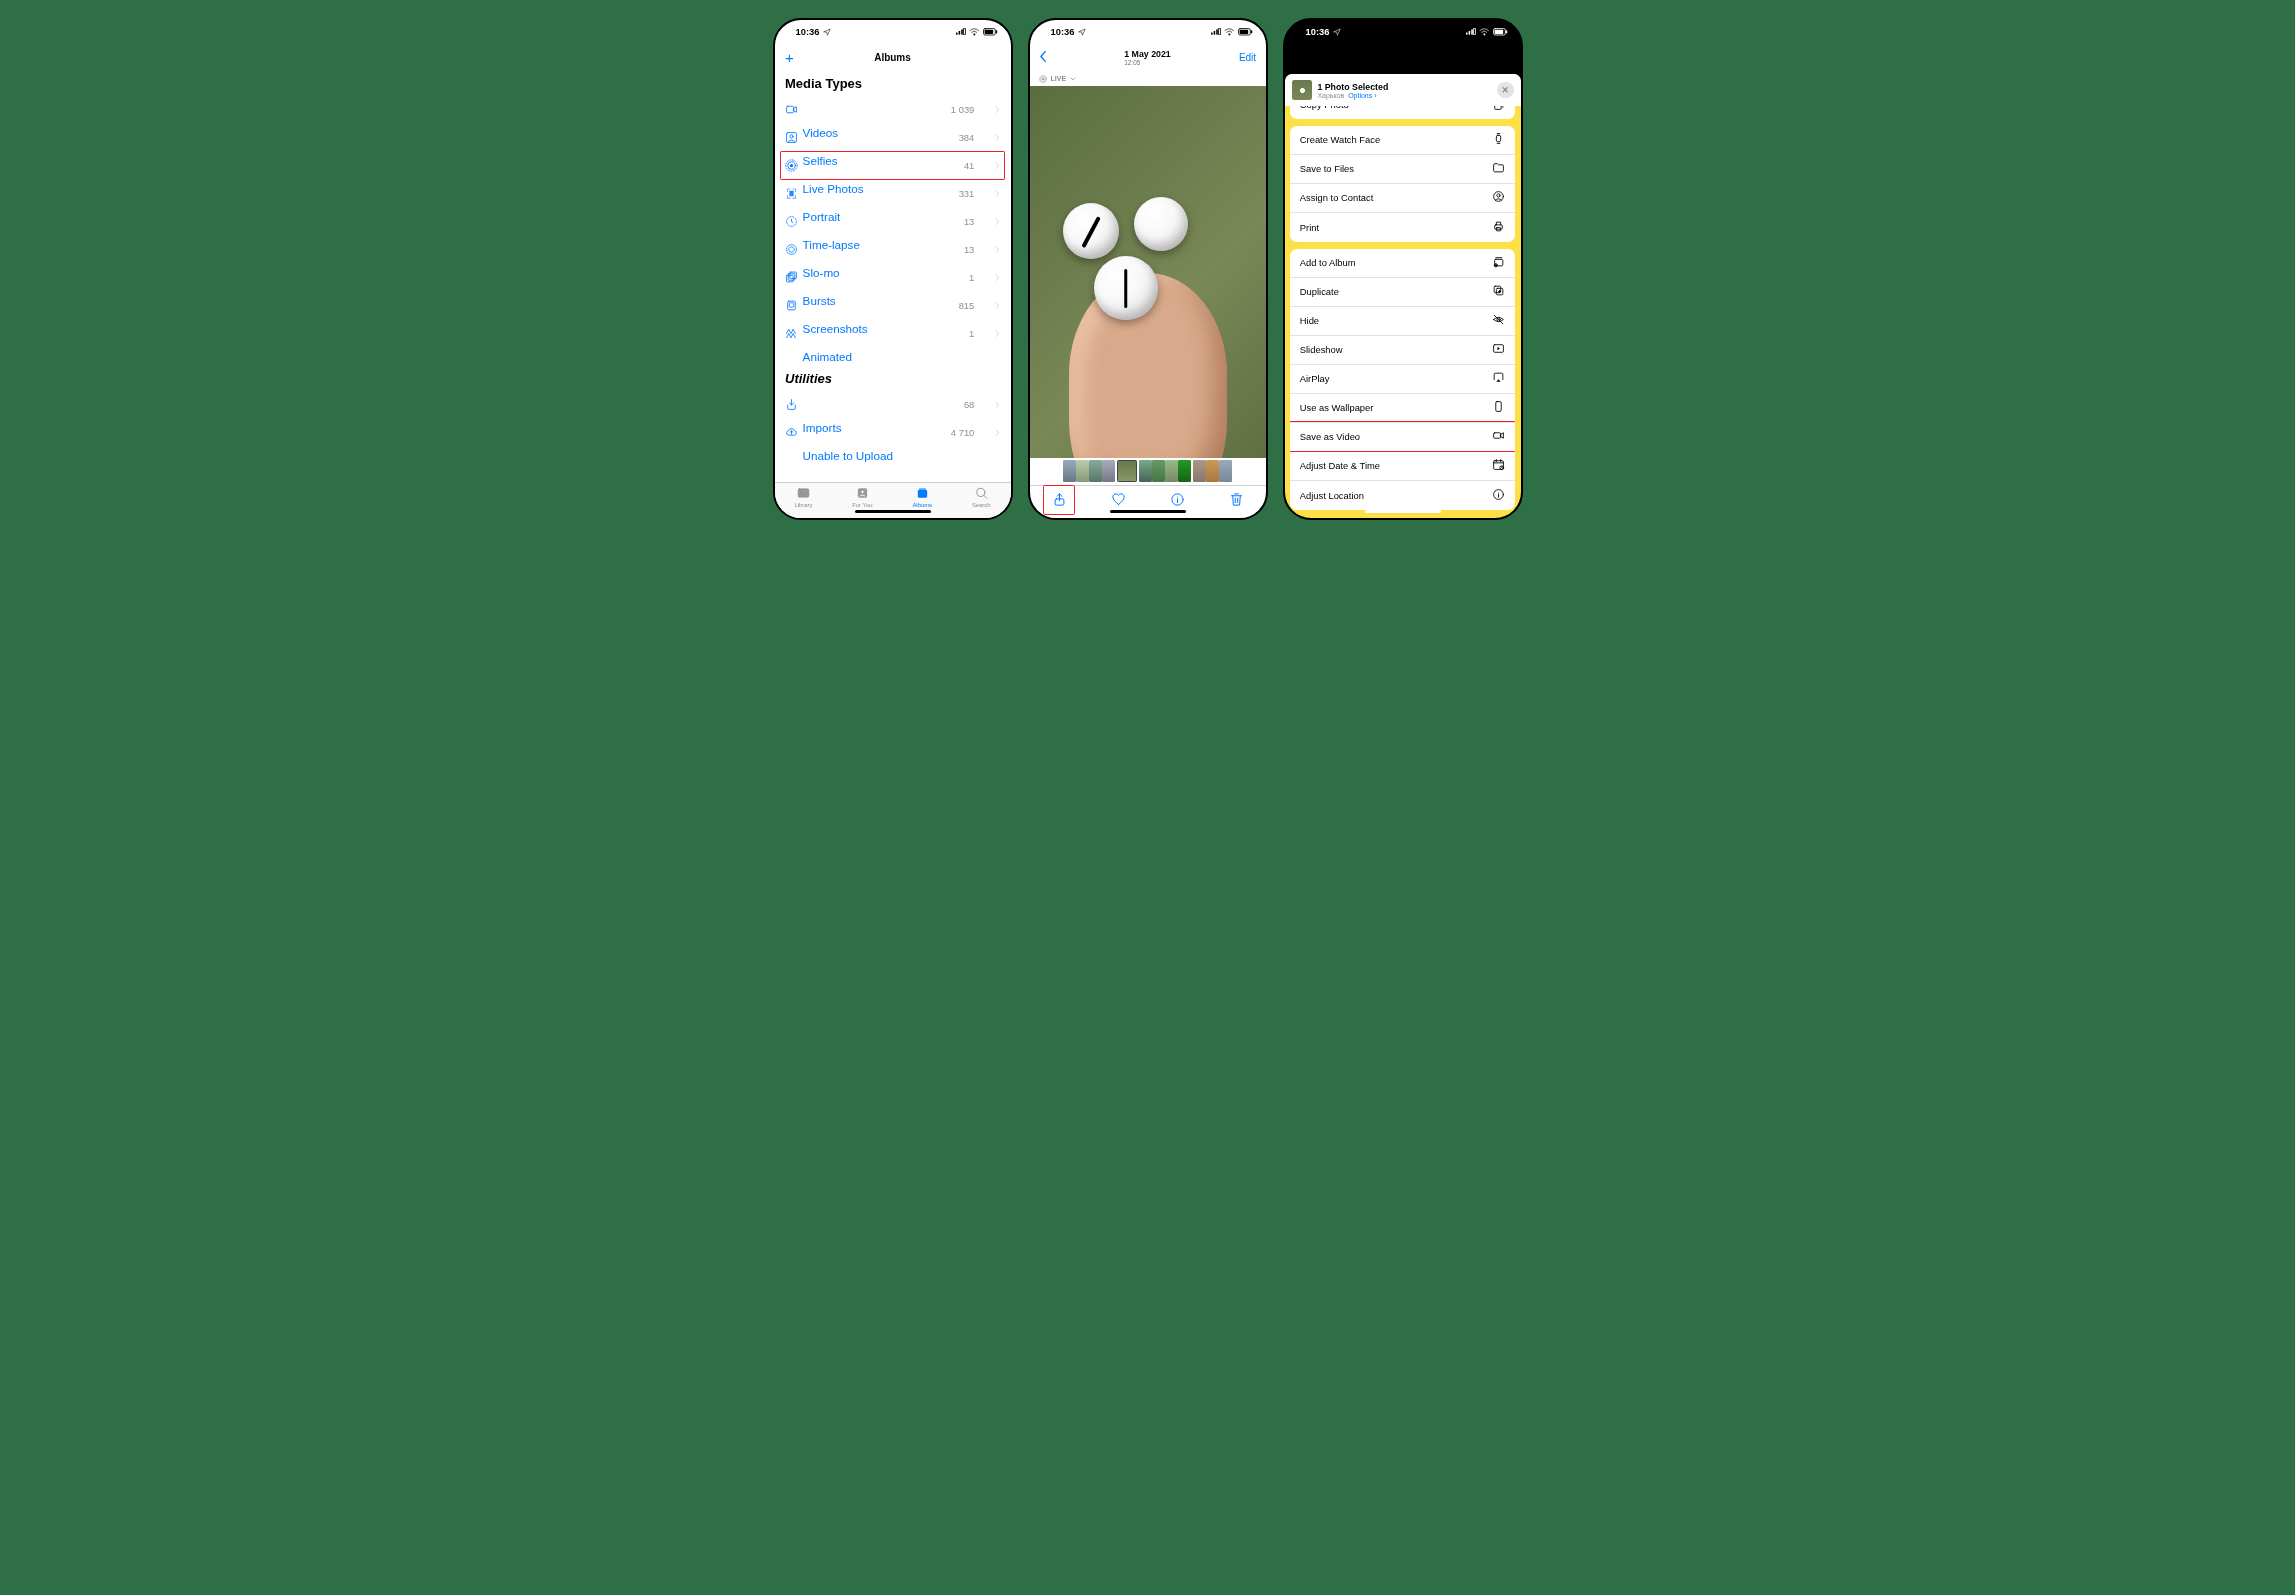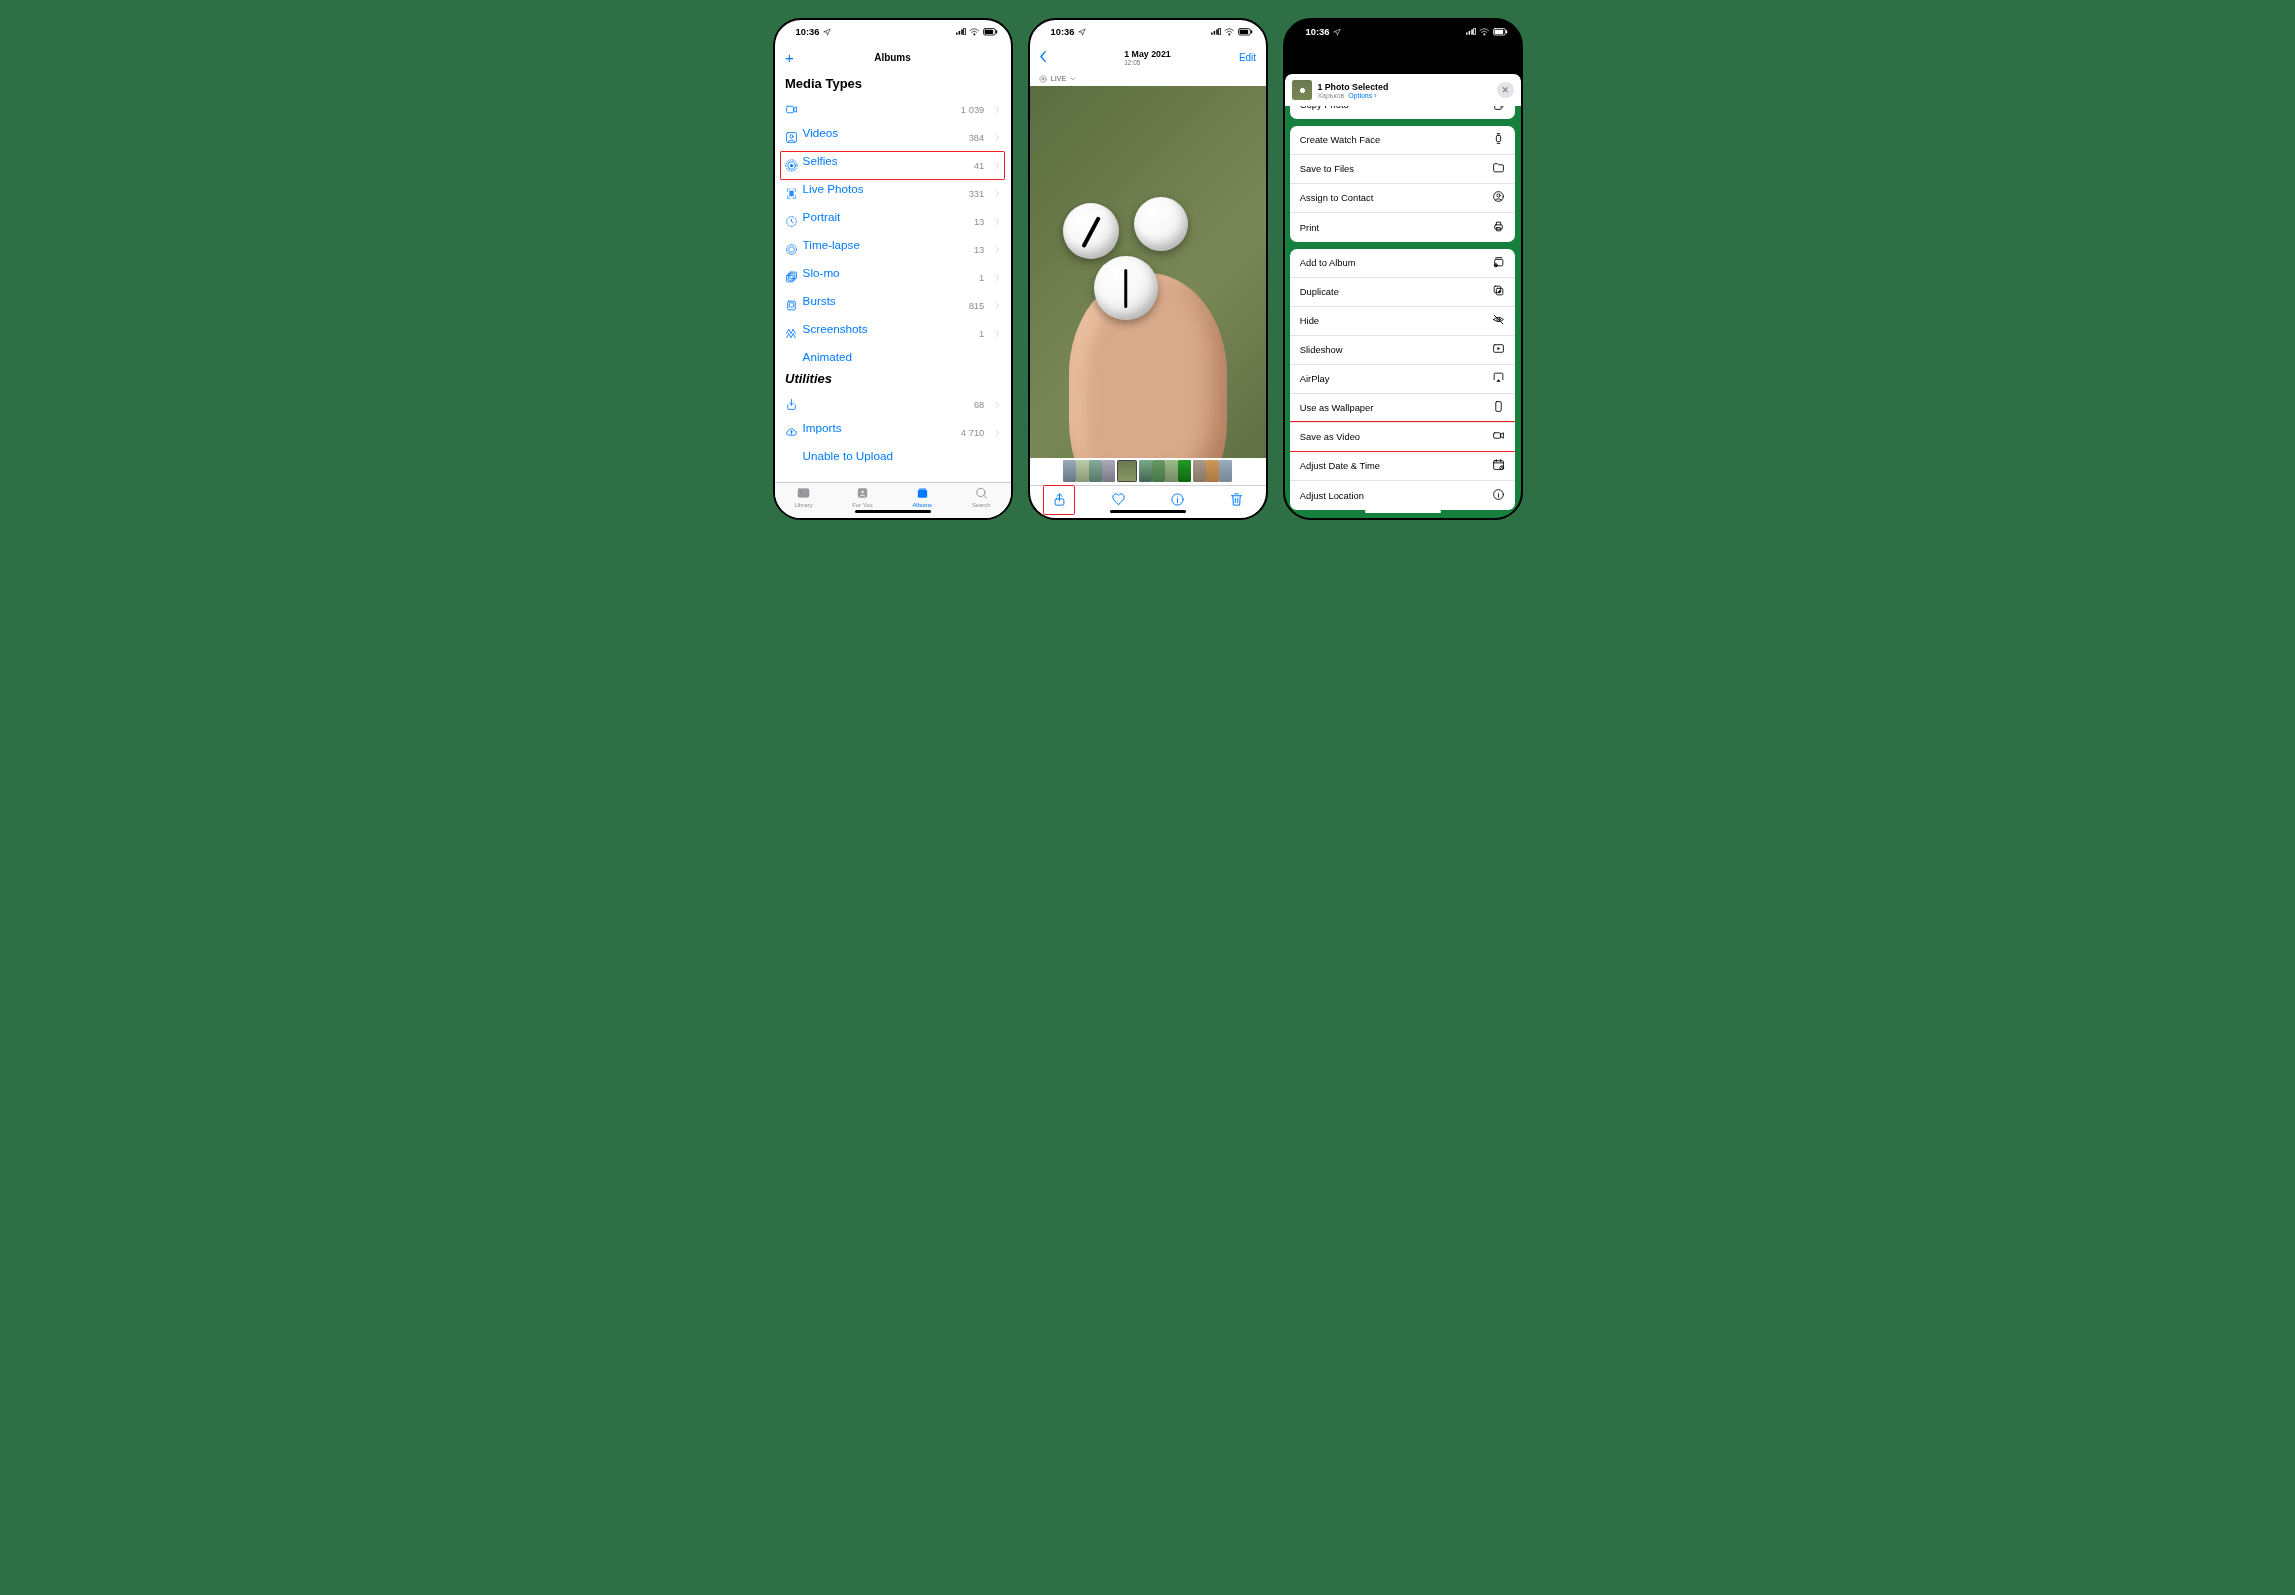--- a/index.html
+++ b/index.html
@@ -87,21 +87,21 @@
 .row .label {
   flex:1;
   font-size:11.7px;
   color:#007aff;
   font-weight:400;
   margin-top:46px;
 }
 .row .count {
   font-size:9.4px;
   color:#8e8e93;
-  margin-right:11px;
+  margin-right:21px;
 }
 .row .chev {
   color:#c7c7cc;
   font-size:9.4px;
 }
 .row .hl {
   position:absolute;
   left:-4.7px;
   right:-4.7px;
   top:-0.6px;
@@ -253,21 +253,21 @@
   bottom:-1.8px;
   border:1.8px solid #ec2025;
   border-radius:1.8px;
 }
 
 .phone3-inner { flex:1; position:relative; }
 .sheet {
   position:absolute;
   left:0; right:0; top:30px;
   bottom:0;
-  background:#15803d;
+  background:#fde047;
   border-radius:7px 7px 0 0;
   overflow:hidden;
   display:flex;
   flex-direction:column;
 }
 .sheet-header {
   background:#fff;
   border-radius:7px 7px 0 0;
   display:flex;
   align-items:center;

